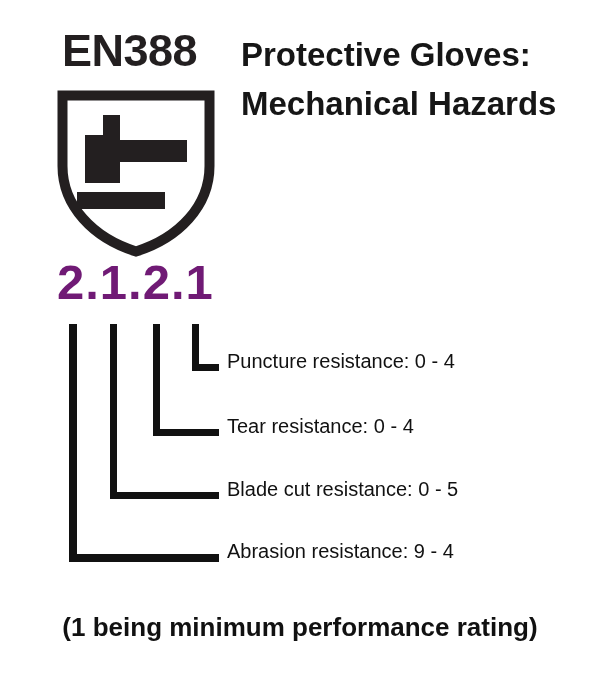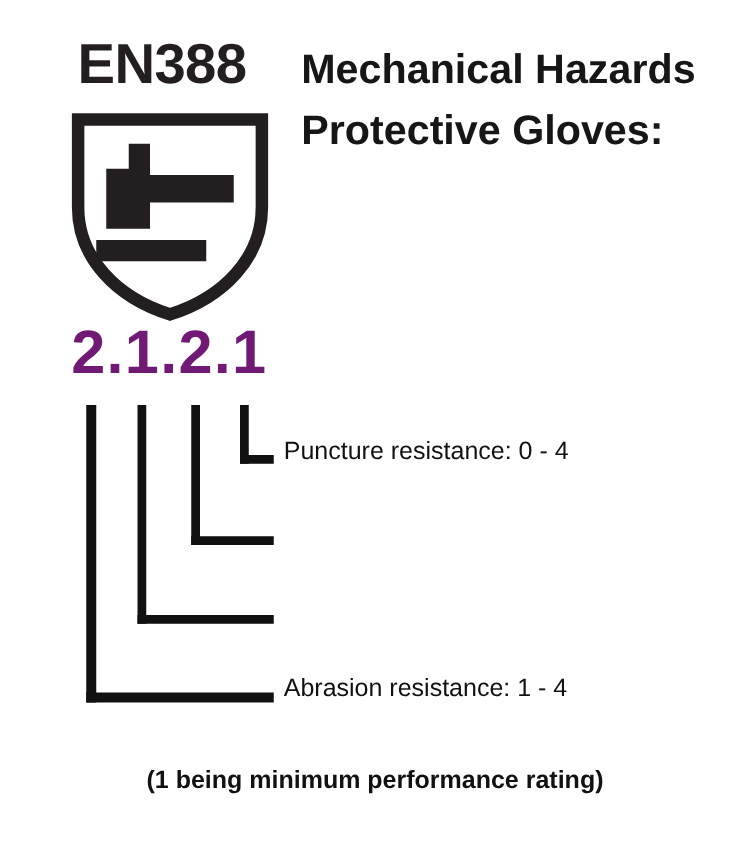--- a/index.html
+++ b/index.html
@@ -99,37 +99,37 @@
   .label-2 { top: 479px; }
   .label-3 { top: 541px; }
 
   
   .footnote {
     position: absolute;
     left: 0;
     top: 614px;
     width: 600px;
     text-align: center;
-    font-size: 20px;
+    font-size: 26px;
     font-weight: bold;
     line-height: 1;
     color: #111111;
     white-space: nowrap;
   }
 </style>
 </head>
 <body>
 
 <div id="page">
 
   <div class="standard-code">EN388</div>
 
   <div class="title-block">
+    <div class="title-line">Protective Gloves:</div>
     <div class="title-line">Mechanical Hazards</div>
-    <div class="title-line">Protective Gloves:</div>
   </div>
 
   <div class="shield-wrap">
     <svg width="162" height="172" viewBox="0 0 162 172" xmlns="http://www.w3.org/2000/svg">
 
       <path d="M7.5 7.5 H154.5 V78 C154.5 118 124 150 81 163.5 C38 150 7.5 118 7.5 78 Z" fill="none" stroke="#231f20" stroke-width="10" stroke-linejoin="miter"></path>
 
       <rect x="48" y="27" width="17" height="22" fill="#231f20"></rect>
 
       <rect x="30" y="47" width="35" height="48" fill="#231f20"></rect>
@@ -153,17 +153,19 @@
 
       <rect x="110" y="324" width="7" height="175"></rect>
       <rect x="110" y="492" width="109" height="7"></rect>
 
       <rect x="69" y="324" width="8" height="238"></rect>
       <rect x="69" y="554" width="150" height="8"></rect>
     </g>
   </svg>
 
   <div class="label label-0">Puncture resistance: 0 - 4</div>
-  <div class="label label-3">Abrasion resistance: 1 - 4</div>
+  <div class="label label-1">Tear resistance: 0 - 4</div>
+  <div class="label label-2">Blade cut resistance: 0 - 5</div>
+  <div class="label label-3">Abrasion resistance: 9 - 4</div>
 
   <div class="footnote">(1 being minimum performance rating)</div>
 
 </div>
 
 </body></html>

